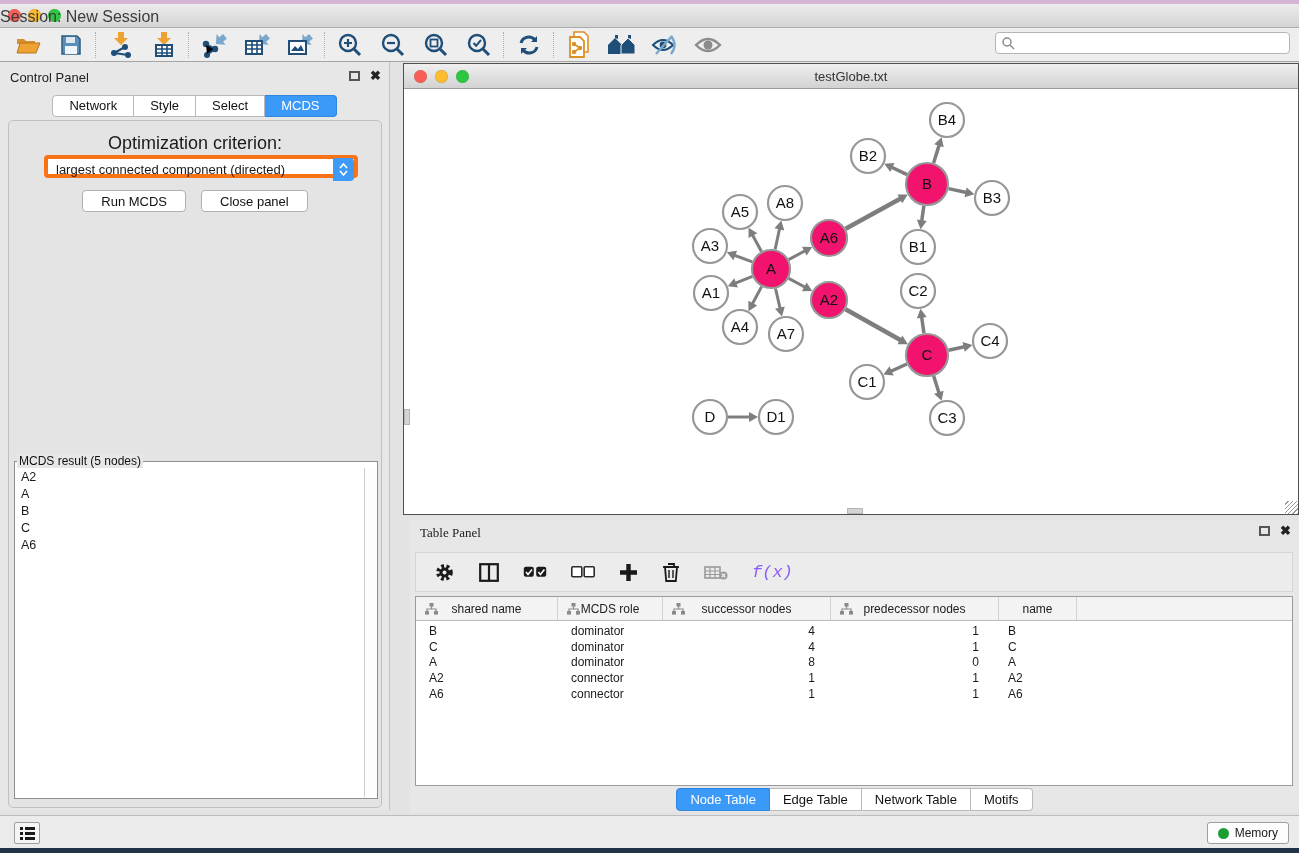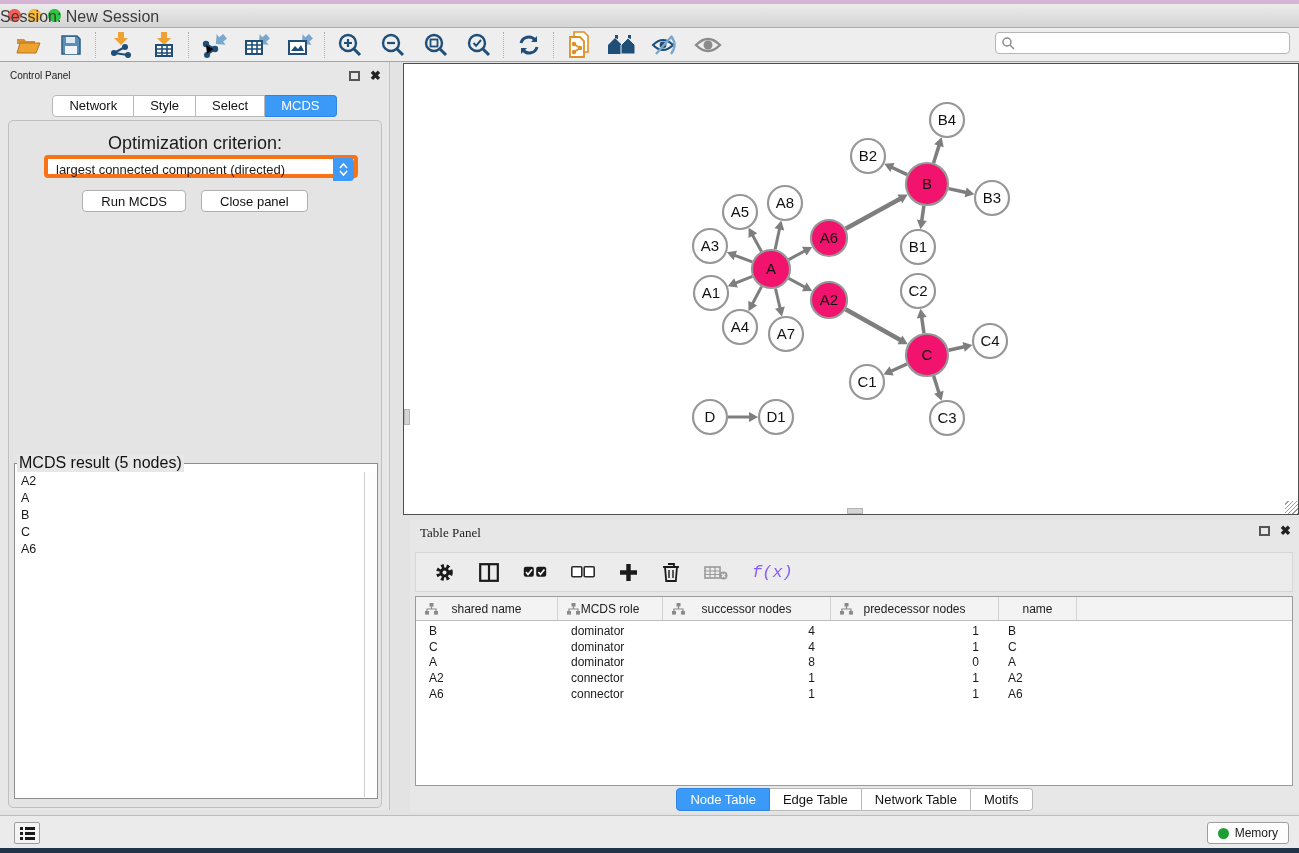--- a/index.html
+++ b/index.html
@@ -24,21 +24,21 @@
   .tbi { width:43px; height:30px; display:flex; align-items:center; justify-content:center; }
   .tbsep { width:0; height:26px; border-left:1px dotted #b0b0b0; margin:0 3px; }
   .search-wrap { position:absolute; right:9px; top:4px; width:295px; height:22px; }
   .search-input { width:100%; height:100%; border:1px solid #b5b5b5; border-radius:4px; background:#fff;
     padding:0 6px 0 24px; font-size:12px; outline:none; font-family:"Liberation Sans",sans-serif; }
   .search-mag { position:absolute; left:7px; top:5px; }
 
   
   .control-panel { position:absolute; left:0; top:62px; width:390px; height:748px; background:#e7e7e7;
     border-right:1px solid #c2c2c2; }
-  .cp-header { position:absolute; left:10px; top:8px; font-size:10px; color:#222; }
+  .cp-header { position:absolute; left:10px; top:8px; font-size:13px; color:#222; }
   .panel-btns { position:absolute; right:8px; top:9px; display:flex; gap:10px; align-items:center; }
   .float-glyph { width:11px; height:10px; border:2px solid #555; display:inline-block; }
   .close-glyph { font-size:13px; font-weight:bold; color:#222; line-height:10px; }
   .cp-tabs { position:absolute; left:0; top:33px; width:100%; display:flex; justify-content:center; }
   .cp-tab { height:22px; line-height:20px; padding:0 16px; font-size:13px; background:#fff;
     border:1px solid #b9b9b9; border-left:none; color:#111; cursor:default; }
   .cp-tab:first-child { border-left:1px solid #b9b9b9; border-radius:4px 0 0 4px; }
   .cp-tab:last-child { border-radius:0 4px 4px 0; }
   .cp-tab.active { background:#3b99f7; border-color:#2f86e0; color:#fff; }
   .cp-content { position:absolute; left:8px; top:58px; width:374px; height:688px;
@@ -46,21 +46,21 @@
   .opt-label { position:absolute; left:0; width:100%; top:12px; text-align:center; font-size:18px; }
   .dropdown { position:absolute; left:35px; top:34px; width:314px; height:23px; background:#fff;
     border:4px solid #f97316; border-radius:4px; font-size:13px; line-height:21px; padding-left:8px; }
   .dd-stepper { position:absolute; right:0; top:-1px; width:21px; height:23px; background:#3f99f6;
     border-radius:0 4px 4px 0; display:flex; flex-direction:column; align-items:center; justify-content:center; gap:1px; }
   .cp-buttons { position:absolute; left:0; top:69px; width:100%; display:flex; justify-content:center; gap:15px; }
   .cp-btn { height:22px; padding:0 18px; background:#fff; border:1px solid #b0b0b0; border-radius:4px;
     font-size:13px; font-family:"Liberation Sans",sans-serif; color:#111; }
   .result-fieldset { position:absolute; left:5px; top:333px; width:364px; height:345px;
     border:1px solid #8e8e8e; background:#fff; }
-  .result-fieldset legend { font-size:16px; color:#111; background:#e7e7e7; padding:0 2px; margin-left:2px; }
+  .result-fieldset legend { font-size:12px; color:#111; background:#e7e7e7; padding:0 2px; margin-left:2px; }
   .result-list { position:absolute; left:1px; top:0px; right:14px; bottom:1px; background:#fff; overflow:hidden; }
   .result-item { font-size:12.5px; padding:1.5px 0 1.5px 5px; }
   .result-scroll { position:absolute; top:0; right:0; bottom:1px; width:13px; background:#fdfdfd; border-left:1px solid #cccccc; }
 
   
   .net-window { position:absolute; left:403px; top:63px; width:896px; height:452px;
     border:1px solid #4f4f4f; background:#fff; }
   .net-titlebar { position:absolute; left:0; top:0; width:100%; height:25px;
     background:linear-gradient(#efefef,#d2d2d2); border-bottom:1px solid #9a9a9a; }
   .net-traffic { position:absolute; left:10px; top:6px; display:flex; gap:8px; }
@@ -292,20 +292,28 @@
             <div class="result-item">B</div>
             <div class="result-item">C</div>
             <div class="result-item">A6</div>
           </div>
         <div class="result-scroll"></div>
       </fieldset>
     </div>
   </div>
 
   <div class="net-window">
+    <div class="net-titlebar">
+      <div class="net-traffic">
+        <span class="tl red"></span>
+        <span class="tl yellow"></span>
+        <span class="tl green"></span>
+      </div>
+      <div class="net-title">testGlobe.txt</div>
+    </div>
     <div class="net-canvas">
       <svg id="graph-svg" width="894" height="425">
           <line x1="348.28605427212415" y1="172.9439221026042" x2="329.3924321598448" y2="165.82009737174477" stroke="#7e7e7e" stroke-width="3"></line>
           <polygon points="322.84255115508824,163.35047010765624 333.02784620698134,161.8472187295154 329.4998072582834,171.20419159345332" fill="#7e7e7e"></polygon>
           <line x1="357.4445610618003" y1="162.43032195234252" x2="347.9442986727496" y2="144.96209755957187" stroke="#7e7e7e" stroke-width="3"></line>
           <polygon points="344.5998950443797,138.81271024289174 353.292262078484,144.33020562978768 344.5074230546552,149.10792509888753" fill="#7e7e7e"></polygon>
           <line x1="371.1500841671013" y1="160.4353174979512" x2="375.8123947911234" y2="138.45585312756103" stroke="#7e7e7e" stroke-width="3"></line>
           <polygon points="377.26492424960884,131.60821425184395 380.28855699992545,141.44984241954123 370.50621574890107,139.3748003359906" fill="#7e7e7e"></polygon>
           <line x1="384.6386333734572" y1="170.57245457625564" x2="402.0697766145057" y2="161.25580905086764" stroke="#7e7e7e" stroke-width="3"></line>
           <polygon points="408.2432982952157,157.95616815255713 402.66279963309603,166.60822193660638 397.9490269212239,157.78890524987779" fill="#7e7e7e"></polygon>

